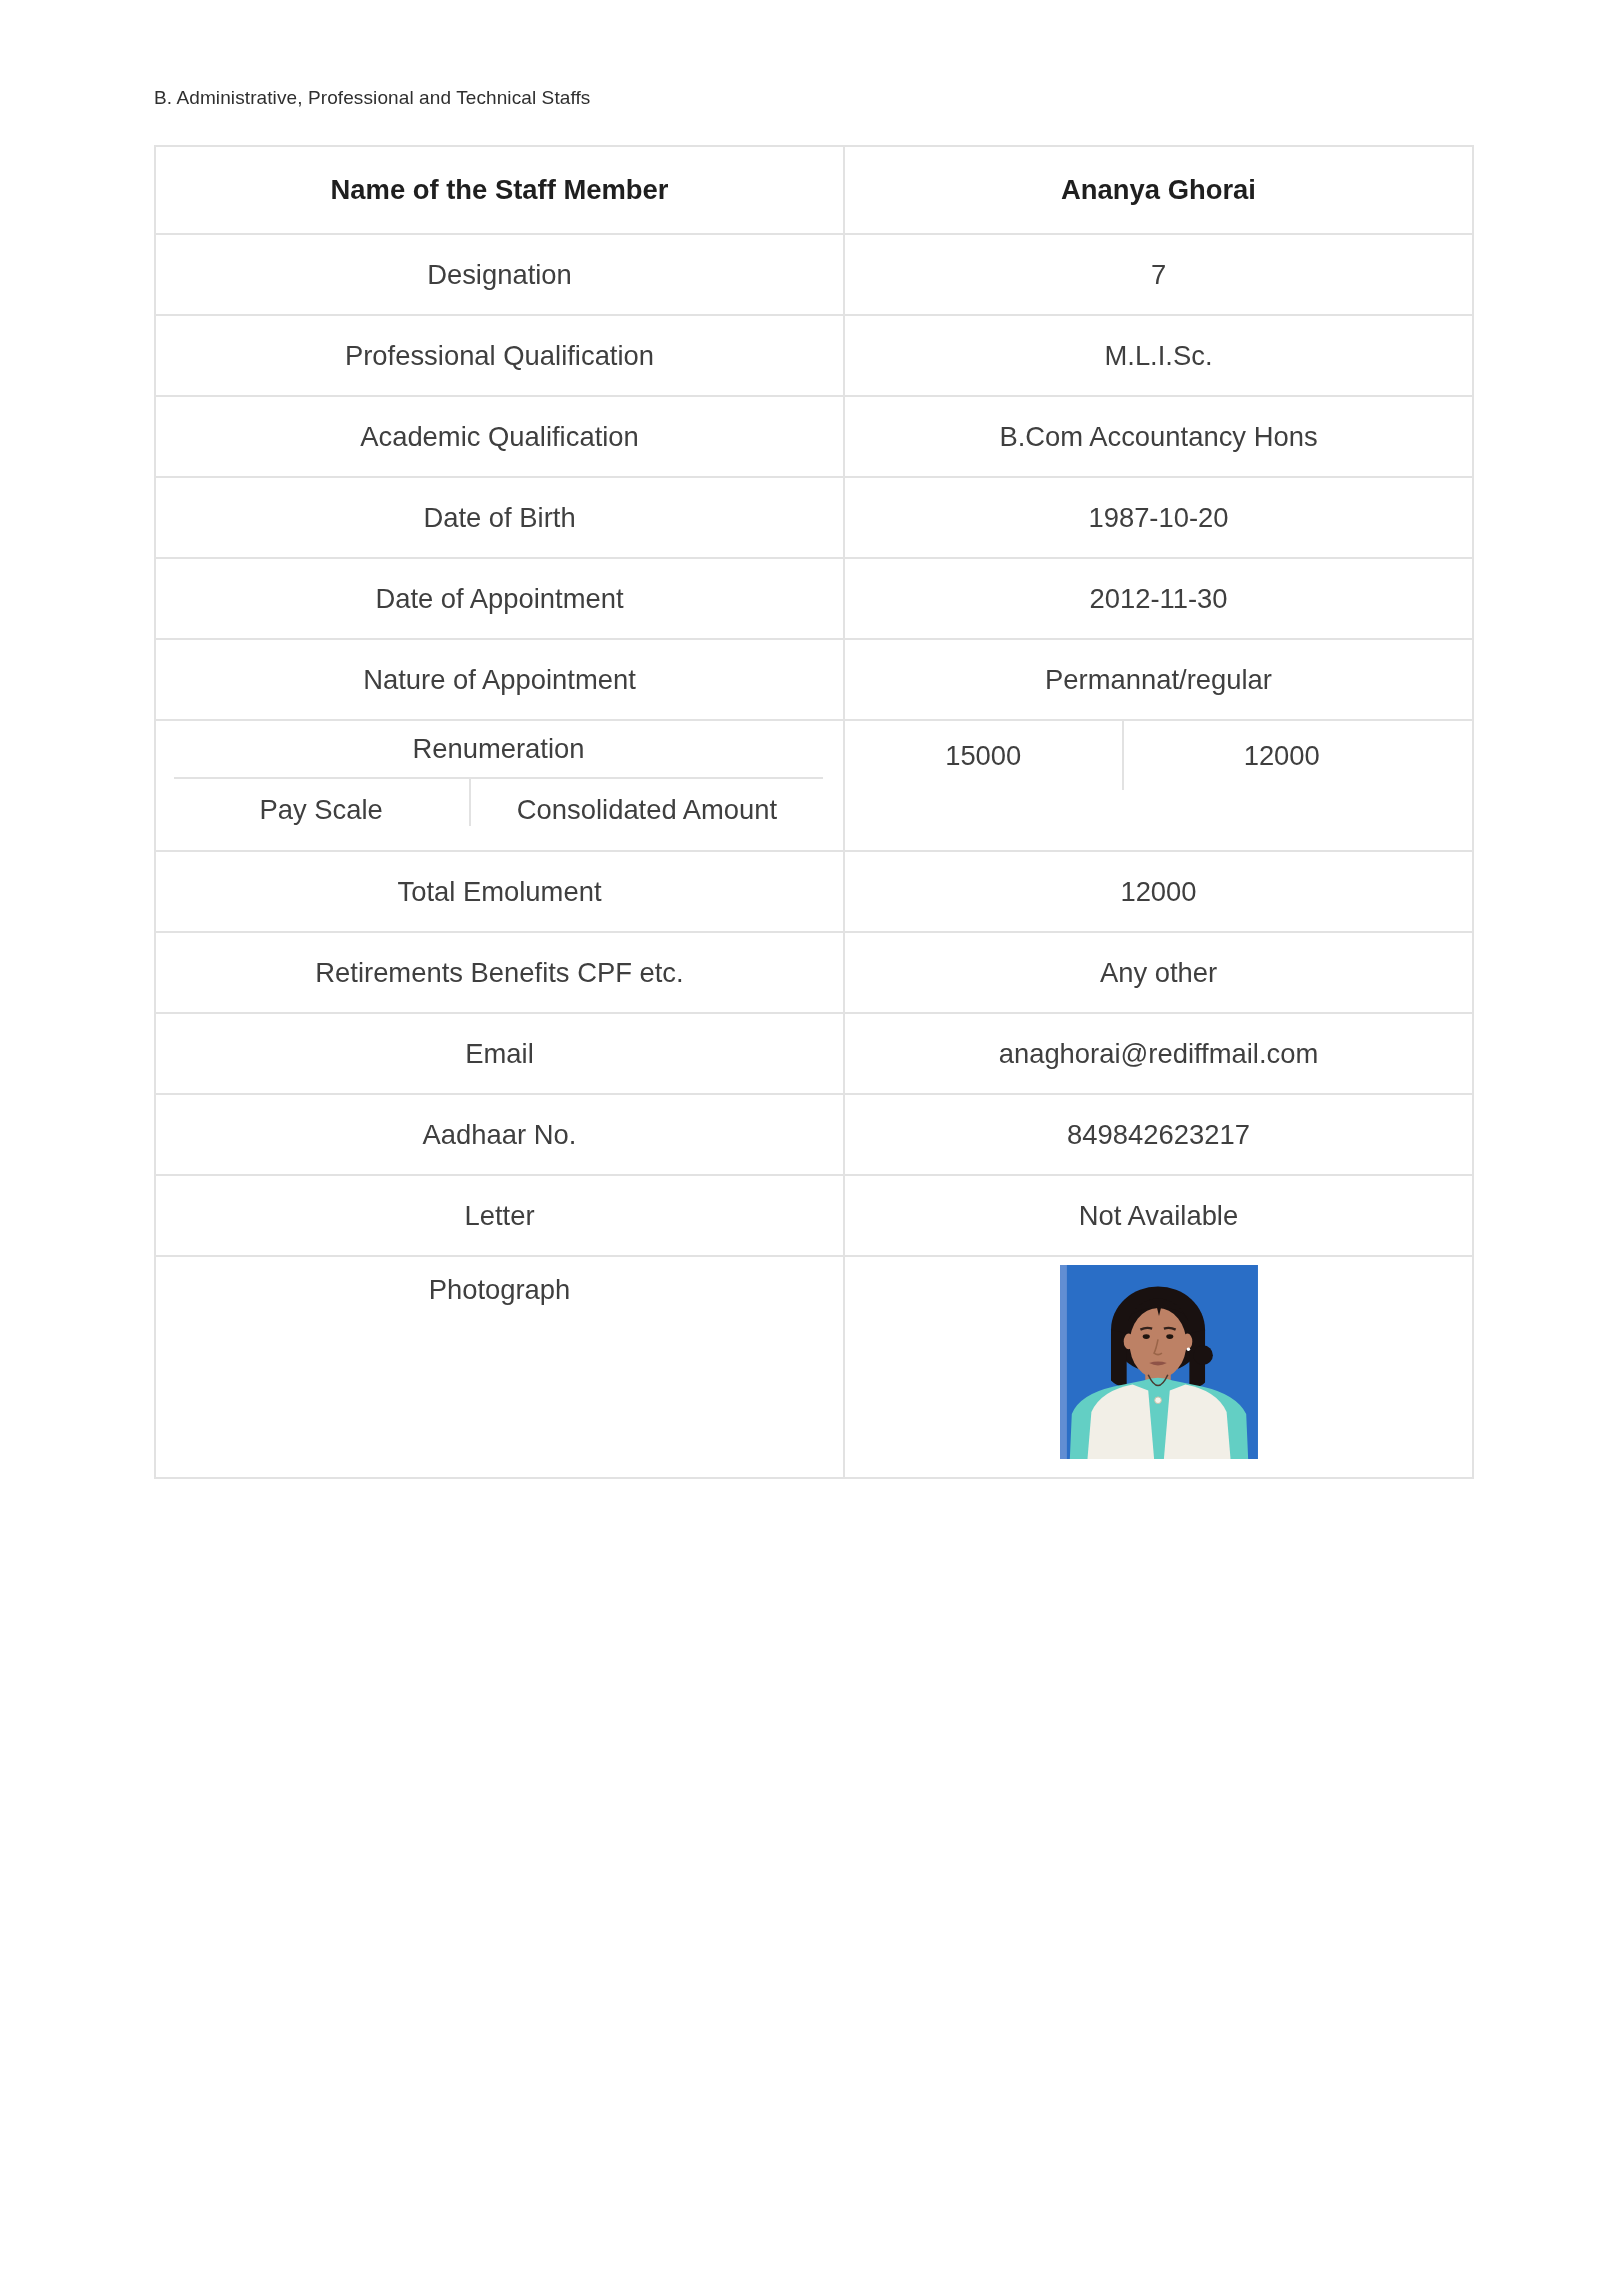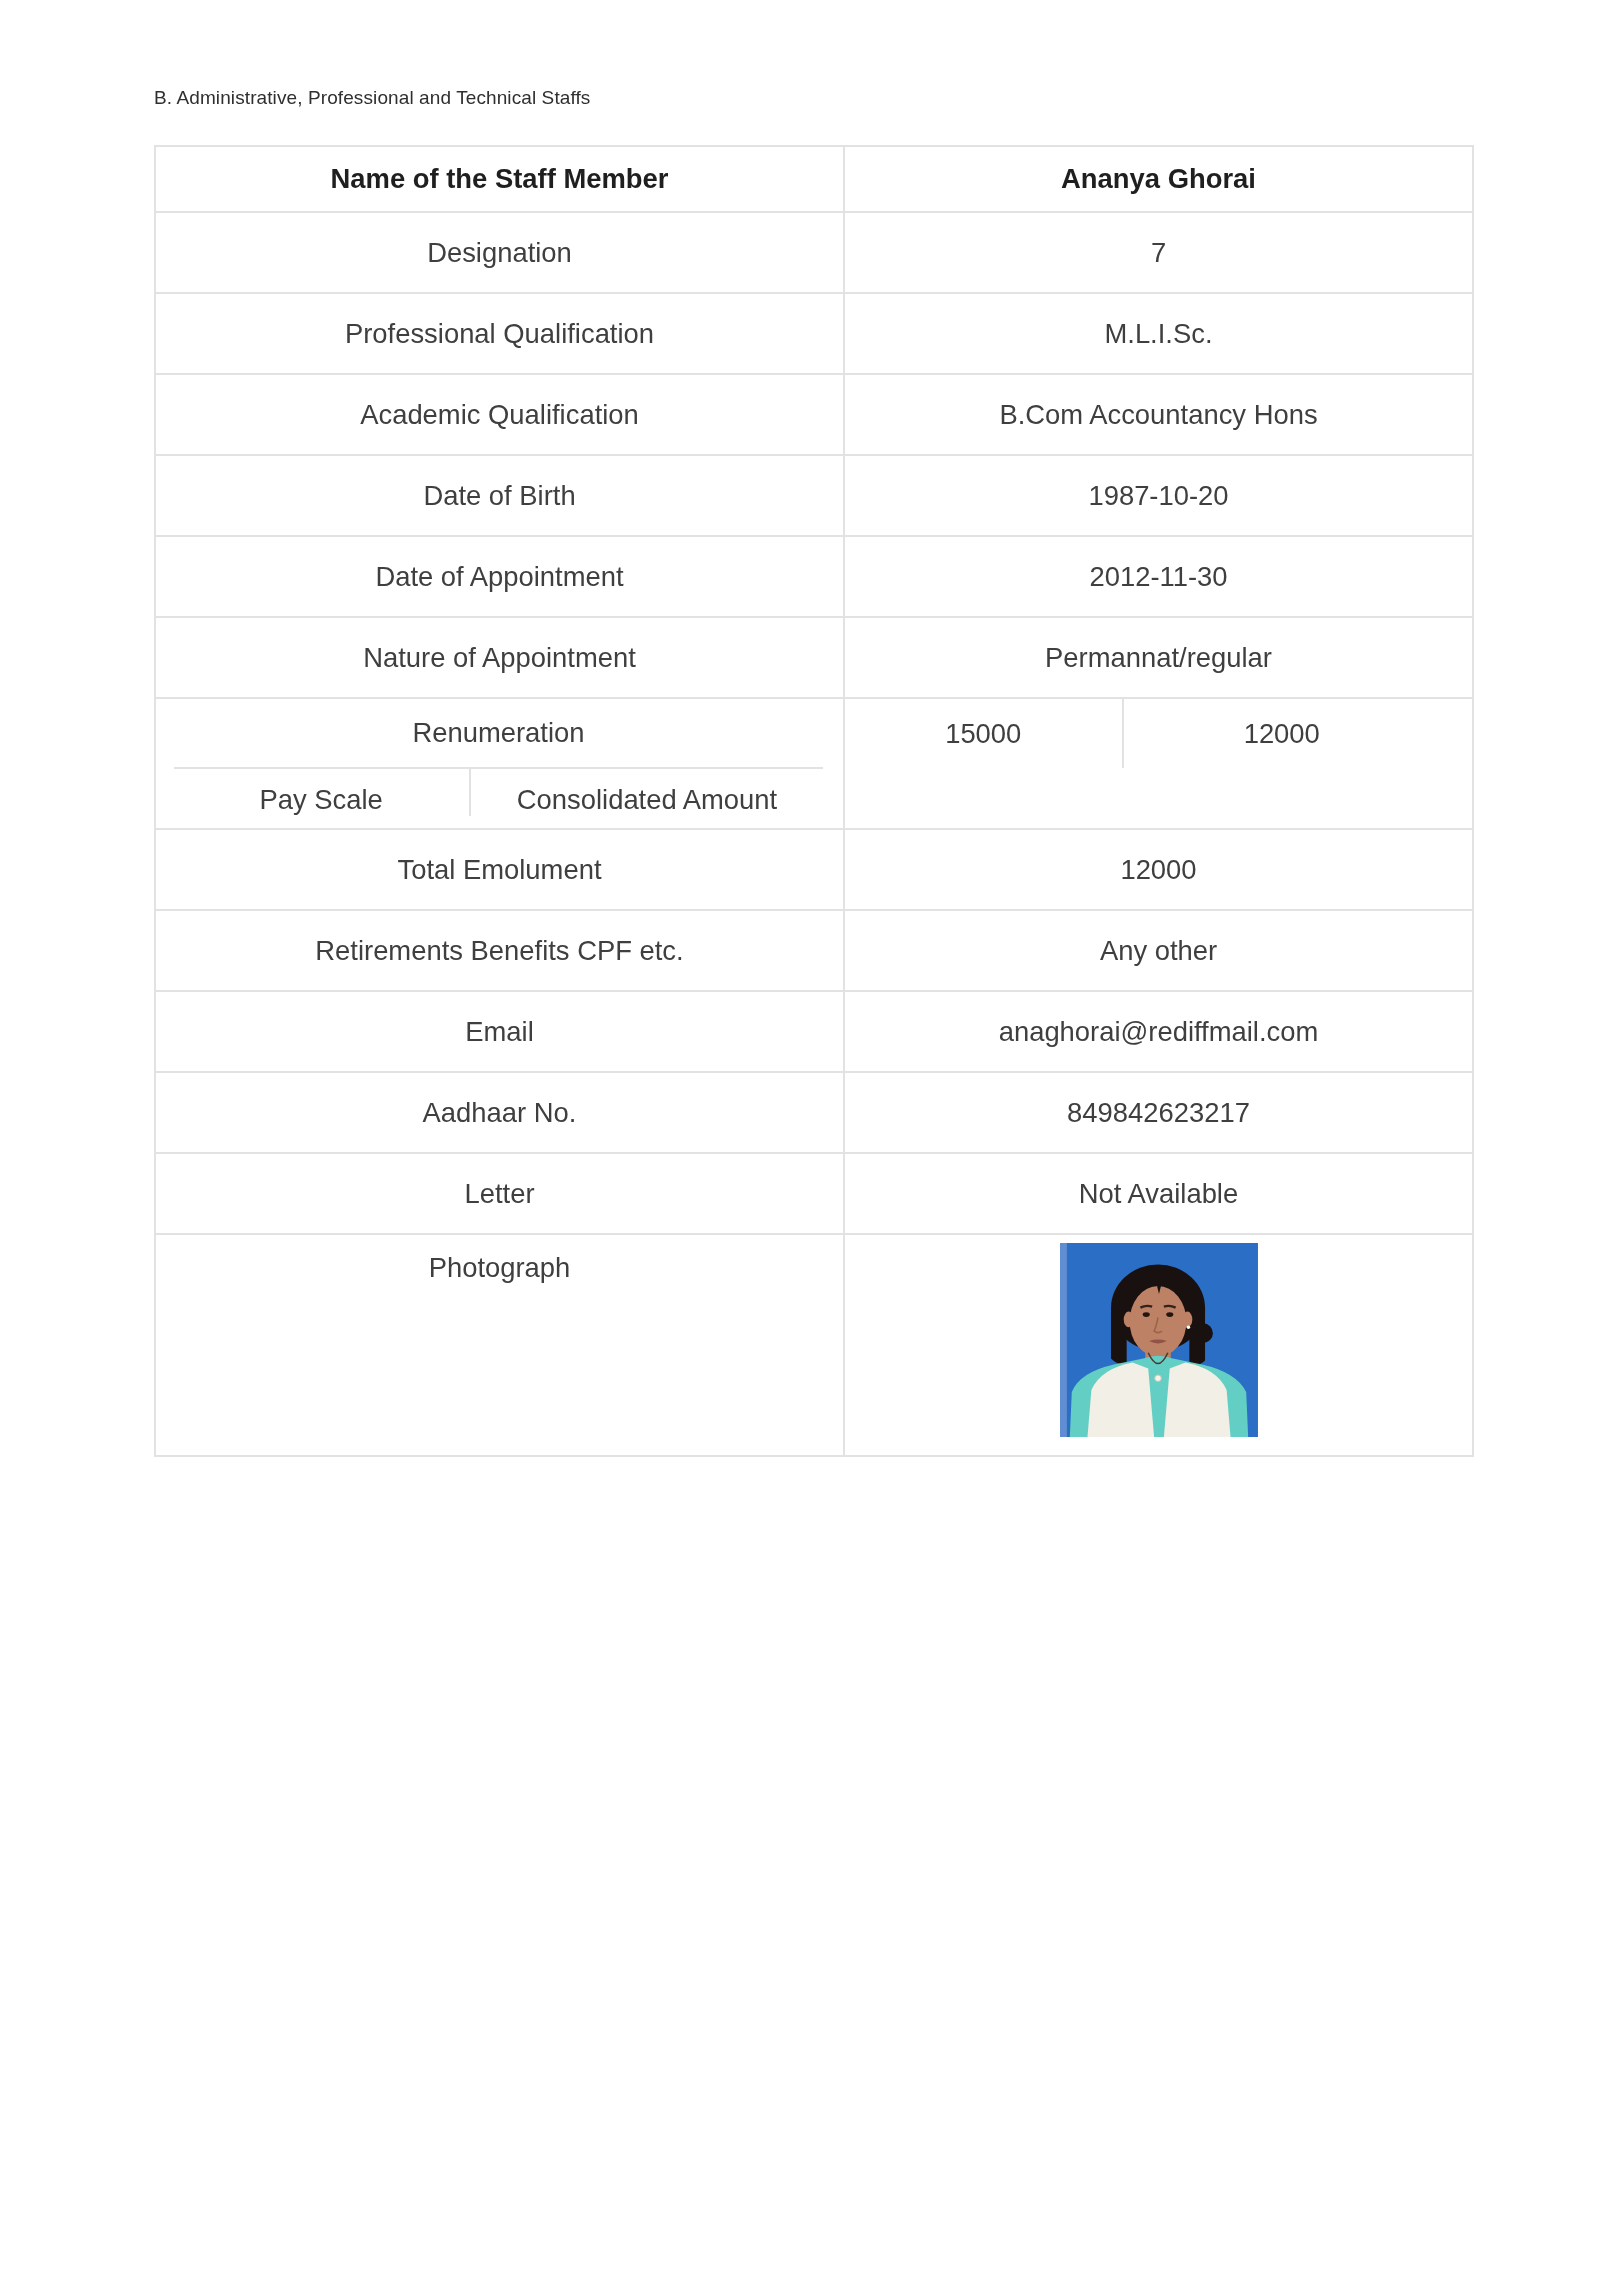--- a/index.html
+++ b/index.html
@@ -22,30 +22,30 @@
   }
   .staff-table th, .staff-table td {
     border:2px solid #e2e2e2;
     text-align:center; vertical-align:middle;
     font-size:27.4px; color:#3f3f3f; font-weight:400;
     padding:0; overflow:hidden;
   }
   .staff-table th { font-weight:700; color:#1f1f1f; }
   col.col-label { width:689px; }
   col.col-value { width:629px; }
-  tr.header-row { height:66px; }
+  tr.header-row { height:88px; }
   tr.regular-row { height:81px; }
   tr.renumeration-row { height:131px; }
   tr.photo-row { height:222px; }
 
   
   td.renu-label-cell, td.renu-value-cell { vertical-align:top; }
   .renu-left { margin:0 19.6px 0 17.6px; height:129px; }
   .renu-title {
-    height:68px; display:flex; align-items:center; justify-content:center;text-align:right;
+    height:56px; display:flex; align-items:center; justify-content:center;text-align:right;
   }
   .renu-subrow {
     border-top:2px solid #e2e2e2;
     display:flex; align-items:stretch;
   }
   .renu-sub {
     padding-top:14px; line-height:33px; height:33px;
   }
   .renu-sub.pay { width:45.4%; border-right:2px solid #e2e2e2; }
   .renu-sub.cons { flex:1; }

